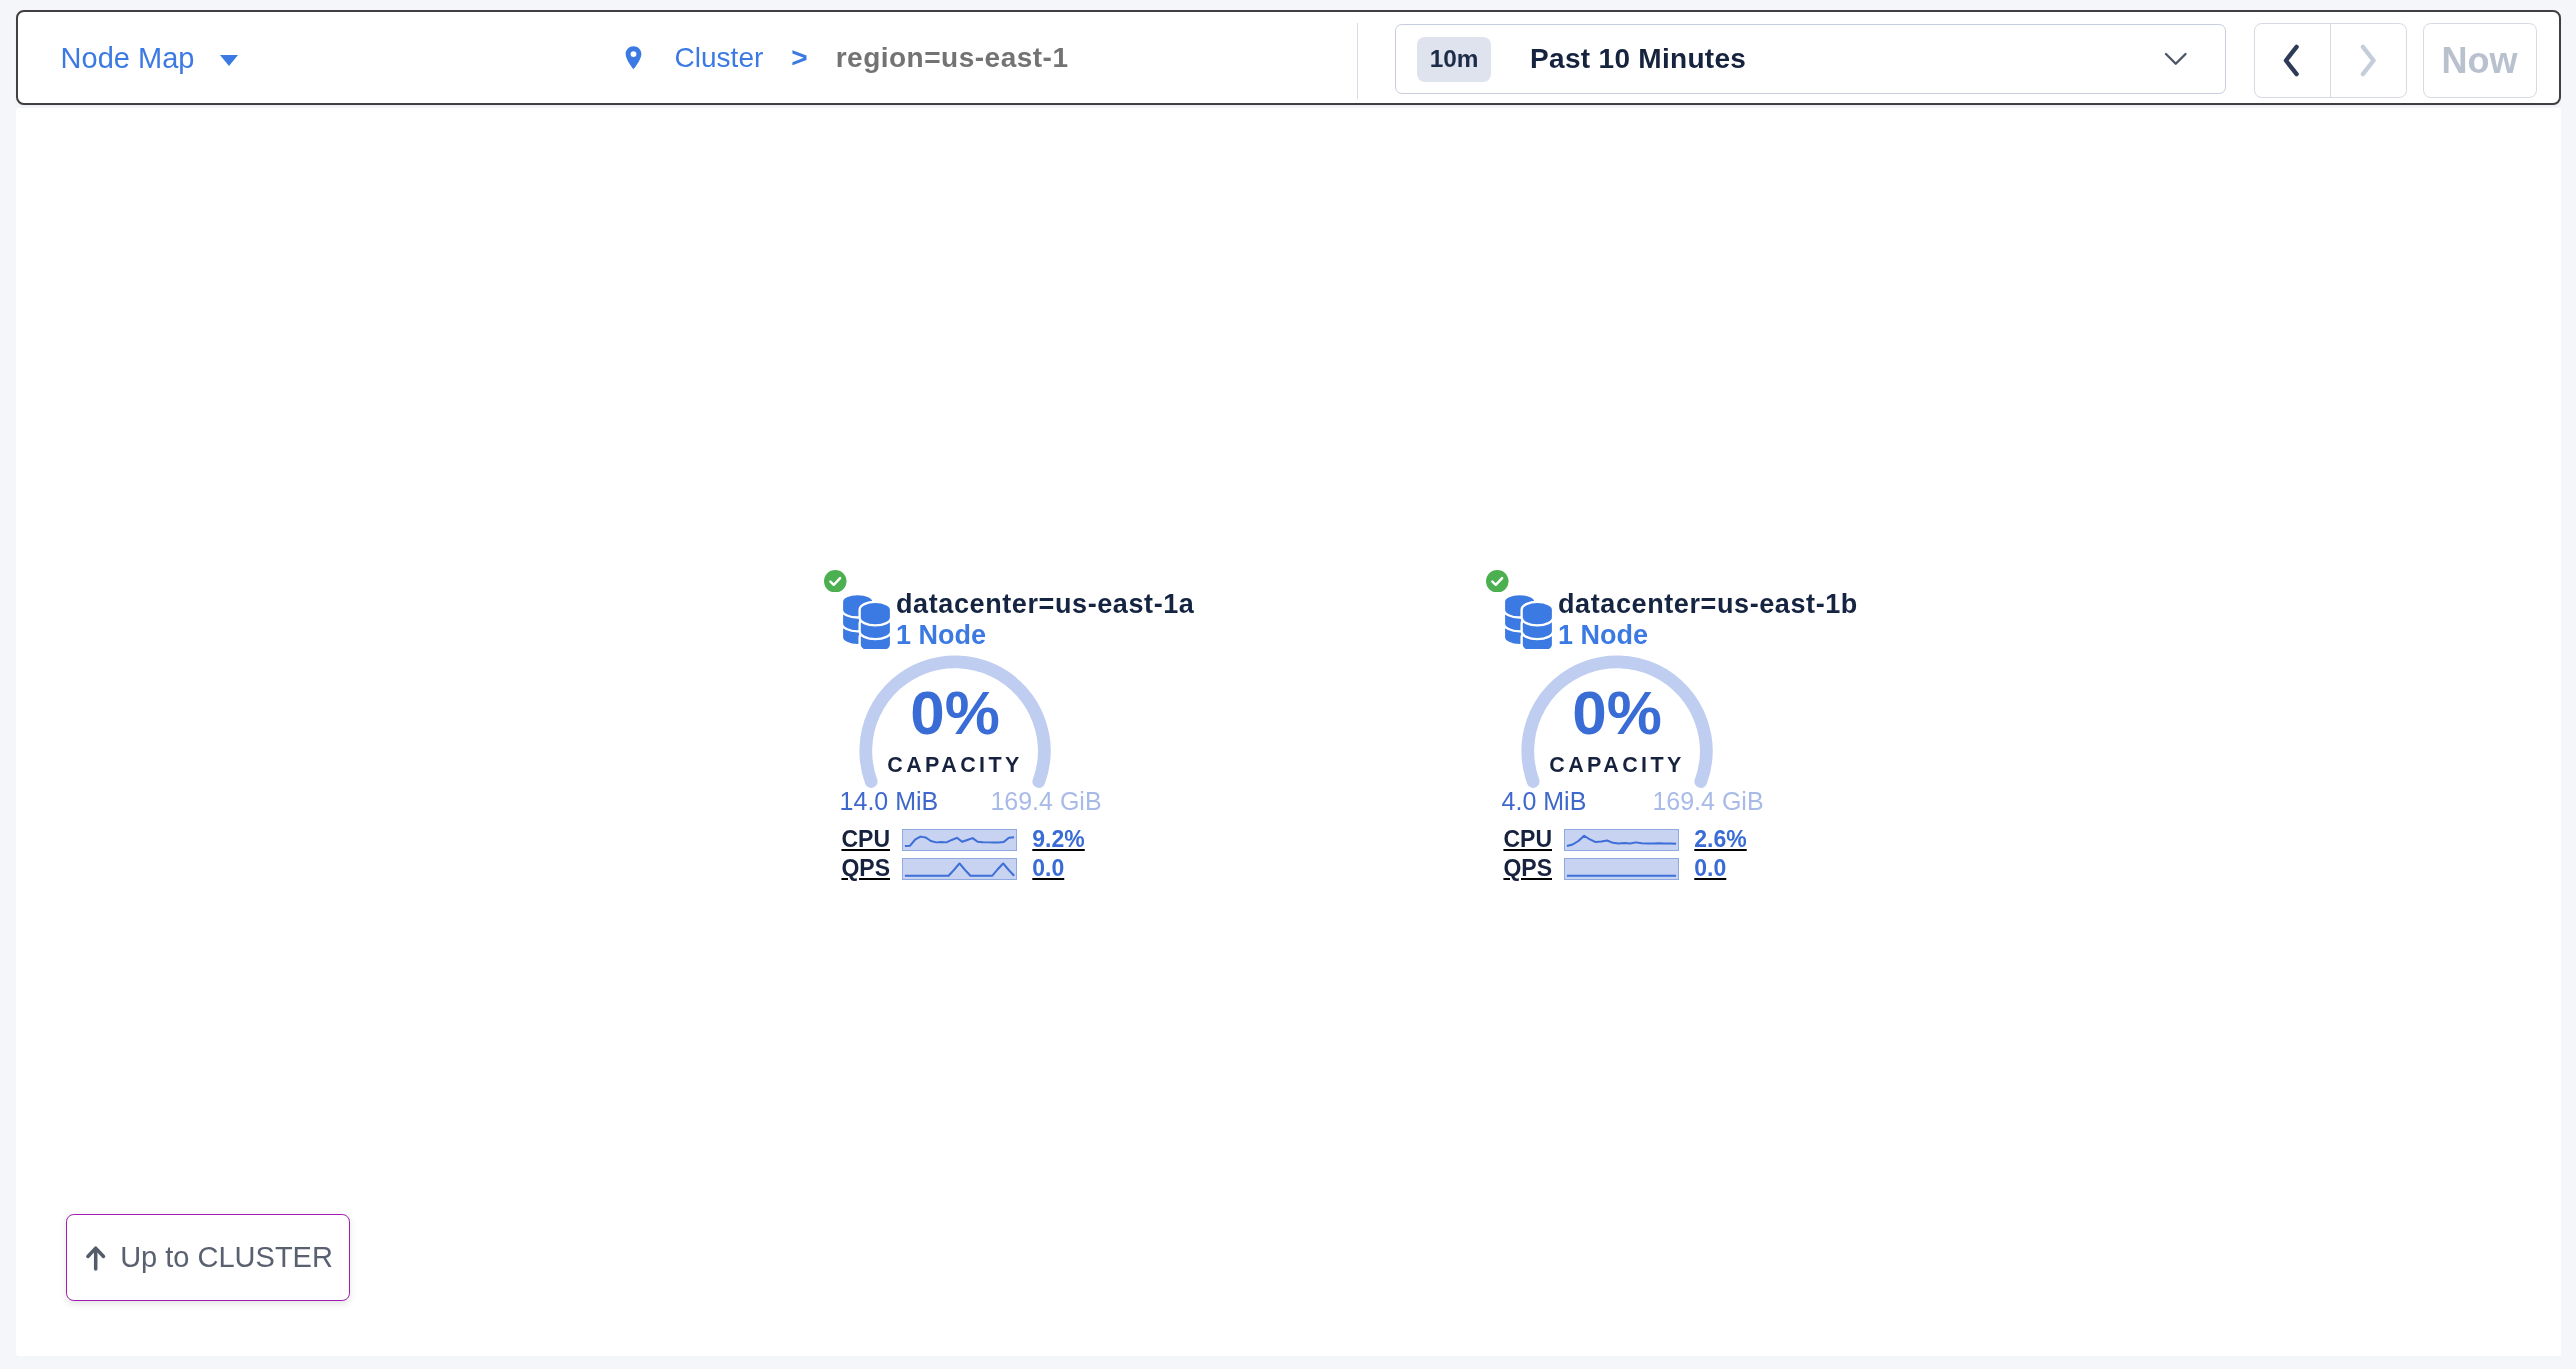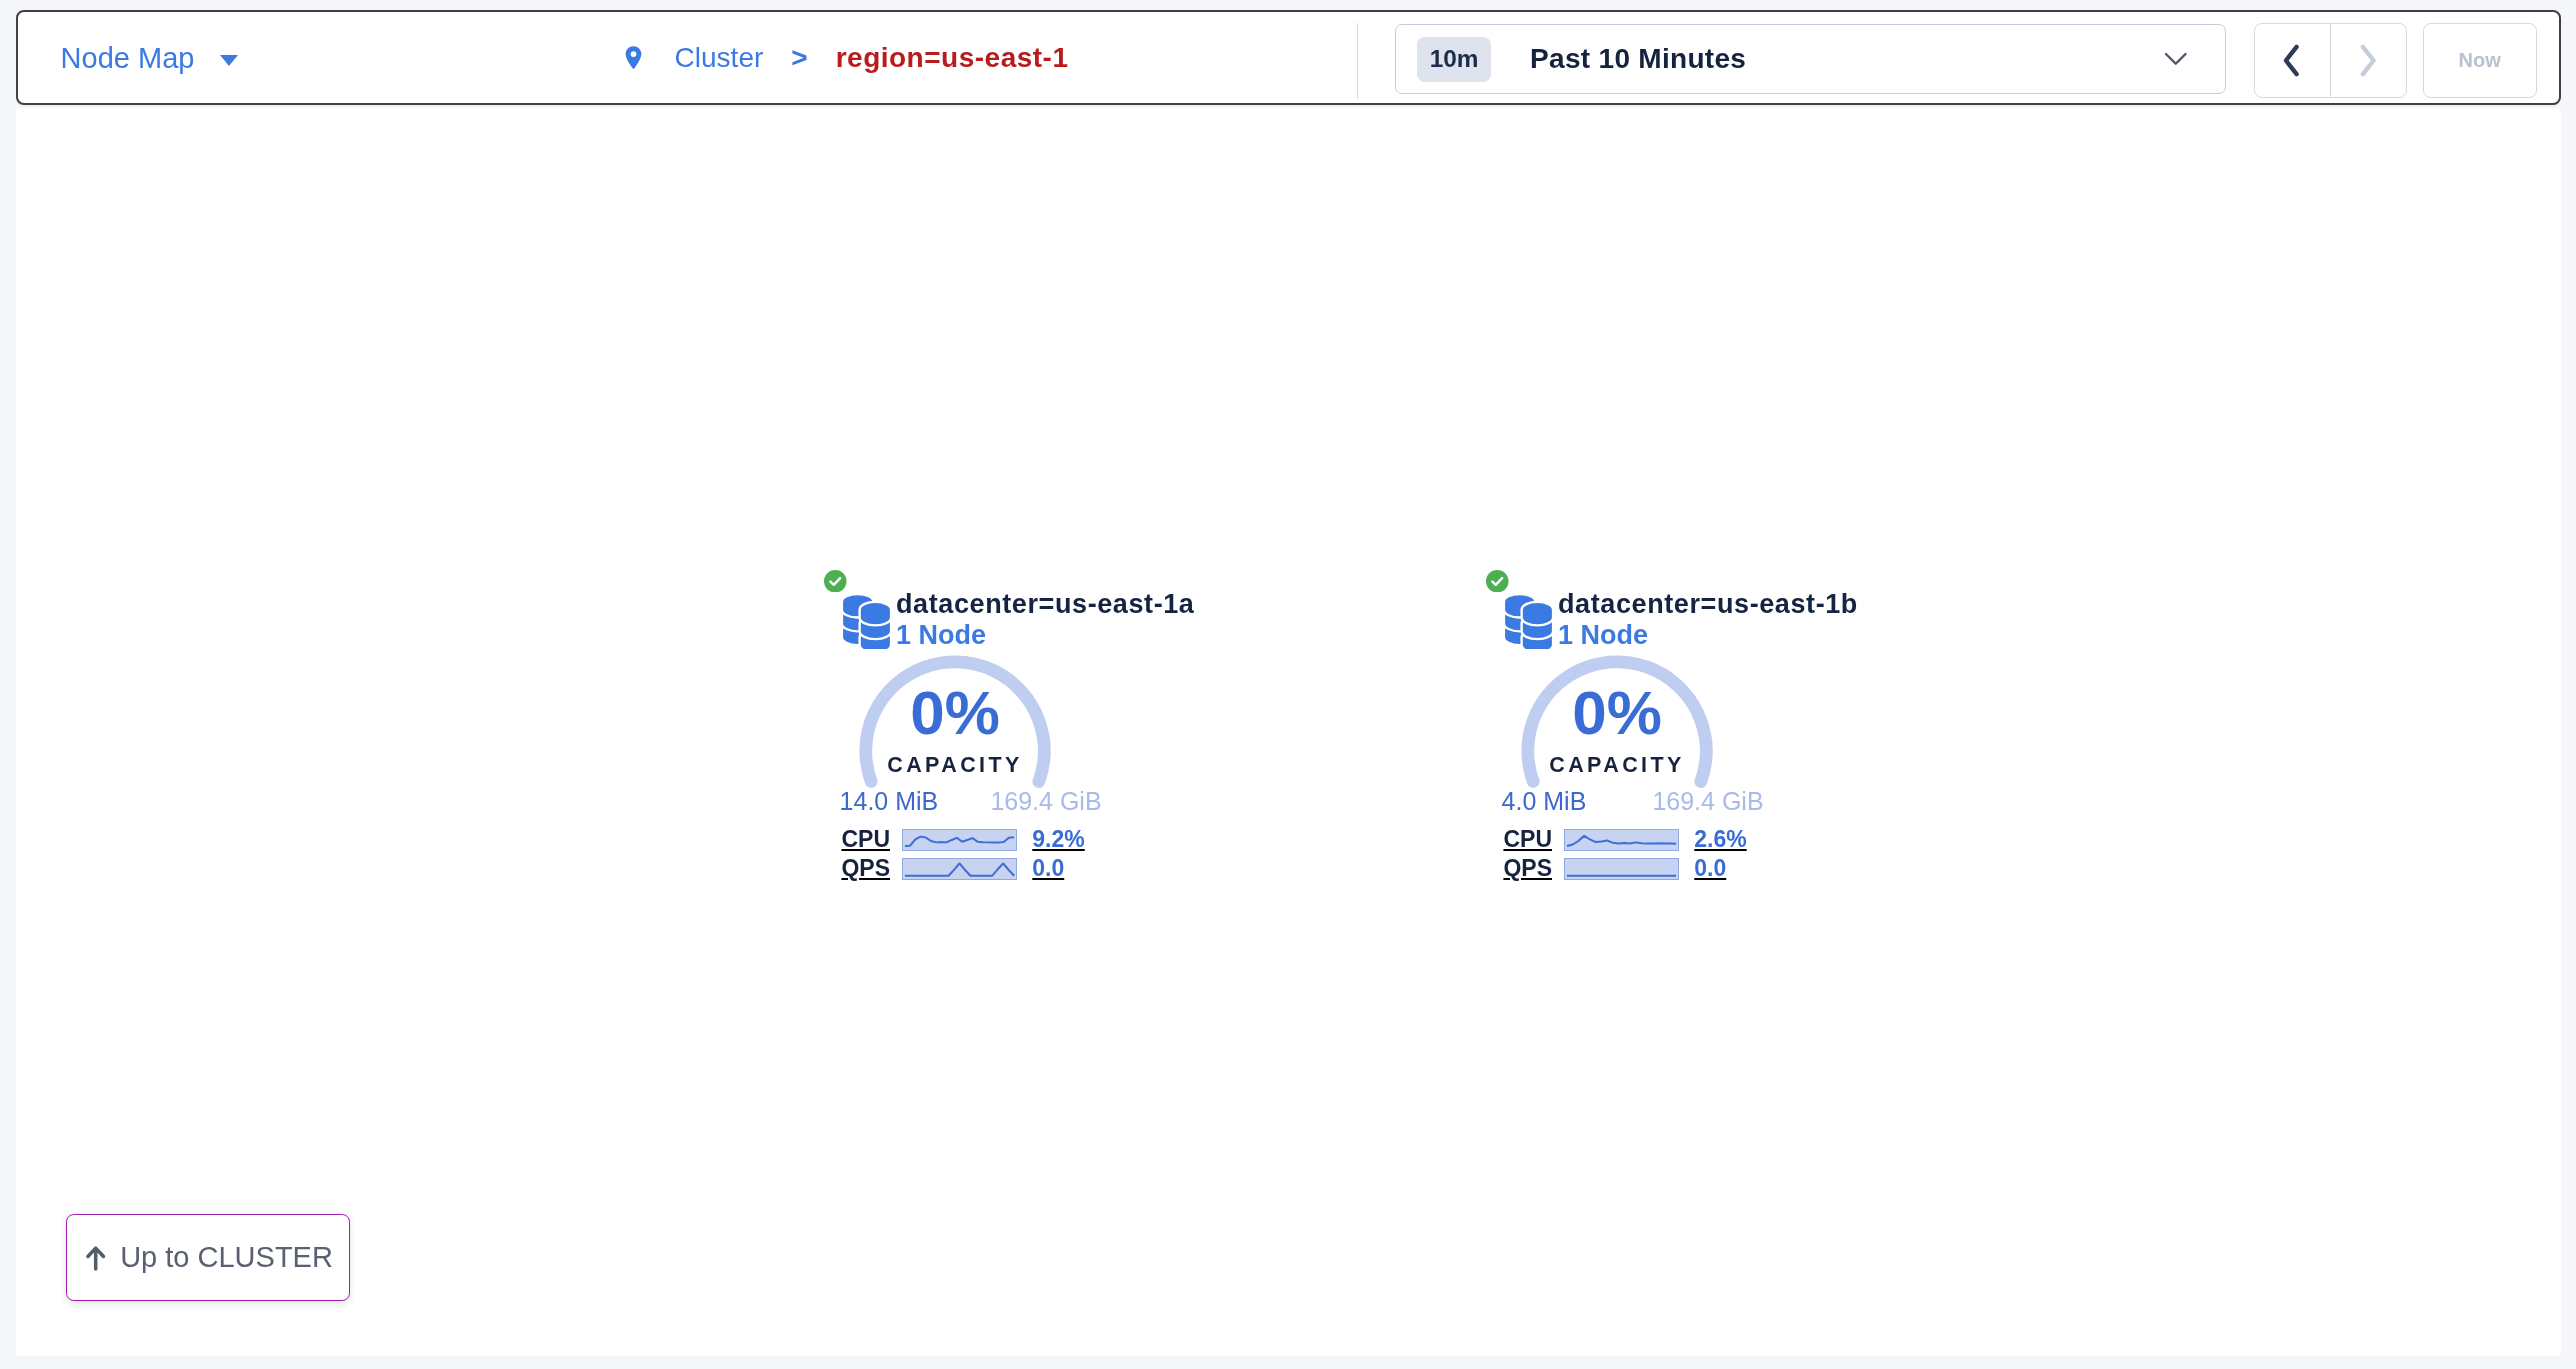--- a/index.html
+++ b/index.html
@@ -26,21 +26,21 @@
     width:0;height:0;margin-top:3.9px;
     border-left:9.8px solid transparent;border-right:9.8px solid transparent;
     border-top:11.7px solid #3b79e3;
   }
   .breadcrumb{
     position:absolute;left:602px;top:0;height:93px;
     display:flex;align-items:center;gap:28px;font-size:28px;white-space:nowrap;
   }
   .crumb-link{color:#3b79e3;text-decoration:none;cursor:pointer;}
   .crumb-sep{color:#3b79e3;font-weight:700;}
-  .crumb-current{color:#b91c1c;font-weight:700;letter-spacing:0.5px;}
+  .crumb-current{color:#737373;font-weight:700;letter-spacing:0.5px;}
   .header-divider{
     position:absolute;left:1339px;top:11.7px;width:1px;height:76px;background:#d8dbe5;
   }
   .time-dropdown{
     position:absolute;left:1377px;top:12.7px;width:831px;height:70px;
     border:1.5px solid #c7cddc;border-radius:6.8px;background:#fff;
     display:flex;align-items:center;box-sizing:border-box;padding-left:21.5px;cursor:pointer;
   }
   .time-badge{
     background:#dfe3ee;color:#1d2c49;font-weight:700;font-size:24.4px;
@@ -56,21 +56,21 @@
   }
   .nav-arrows .arrow-btn{
     flex:1;display:flex;align-items:center;justify-content:center;
     background:none;border:none;cursor:pointer;padding:0;
   }
   .nav-arrows .arrow-btn:first-child{border-right:1px solid #d5d9e4;}
   .now-btn{
     position:absolute;left:2405px;top:11.7px;width:114px;height:75px;
     border:1.5px solid #d5d9e4;border-radius:7.8px;background:#fff;
     font-family:"Liberation Sans",sans-serif;
-    font-size:20px;font-weight:700;color:#bac1ce;cursor:default;
+    font-size:36px;font-weight:700;color:#bac1ce;cursor:default;
   }
   
   .map-panel{
     position:absolute;left:15.6px;top:108px;width:2545px;height:1248px;
     background:#ffffff;border-radius:2.9px;
   }
   
   .dc-card{position:absolute;top:567px;width:293px;height:328px;cursor:pointer;}
   .dc-card.dc1{left:822px;}
   .dc-card.dc2{left:1484px;}

